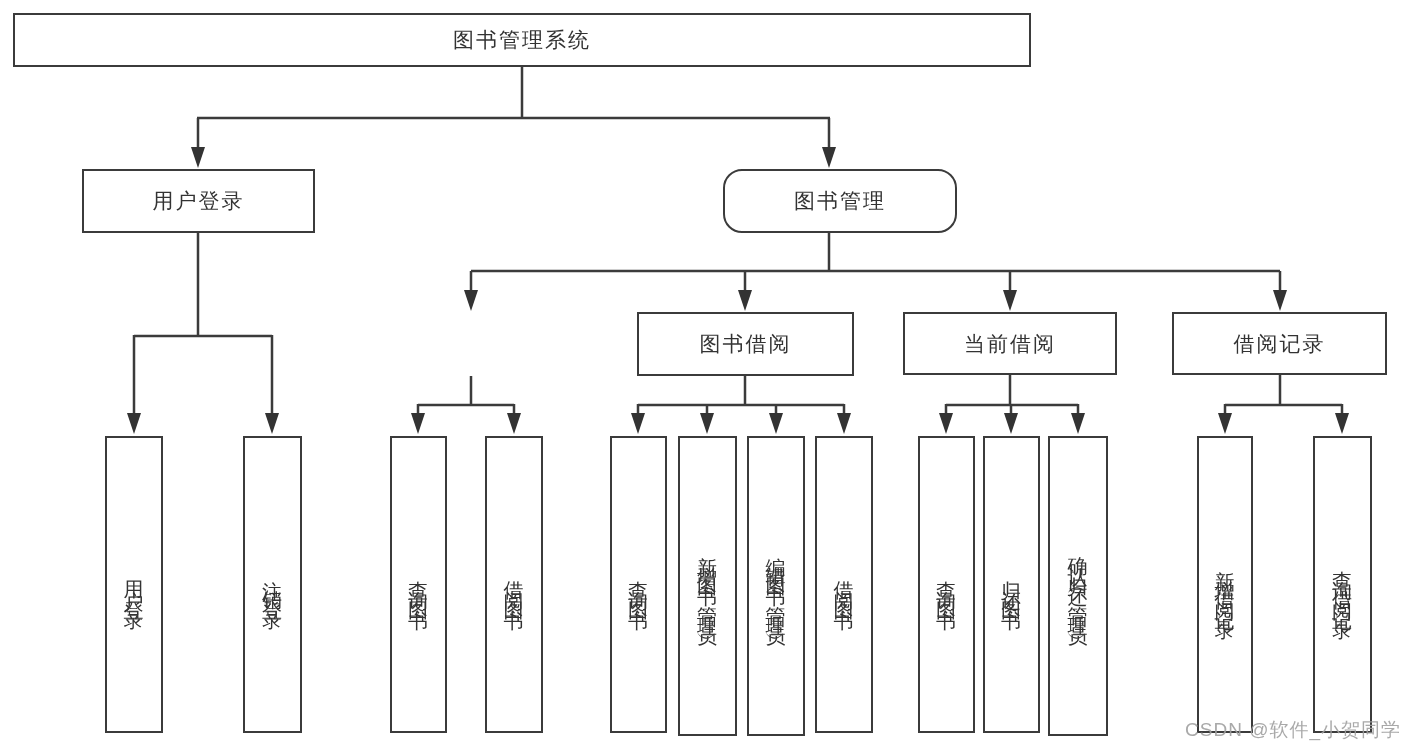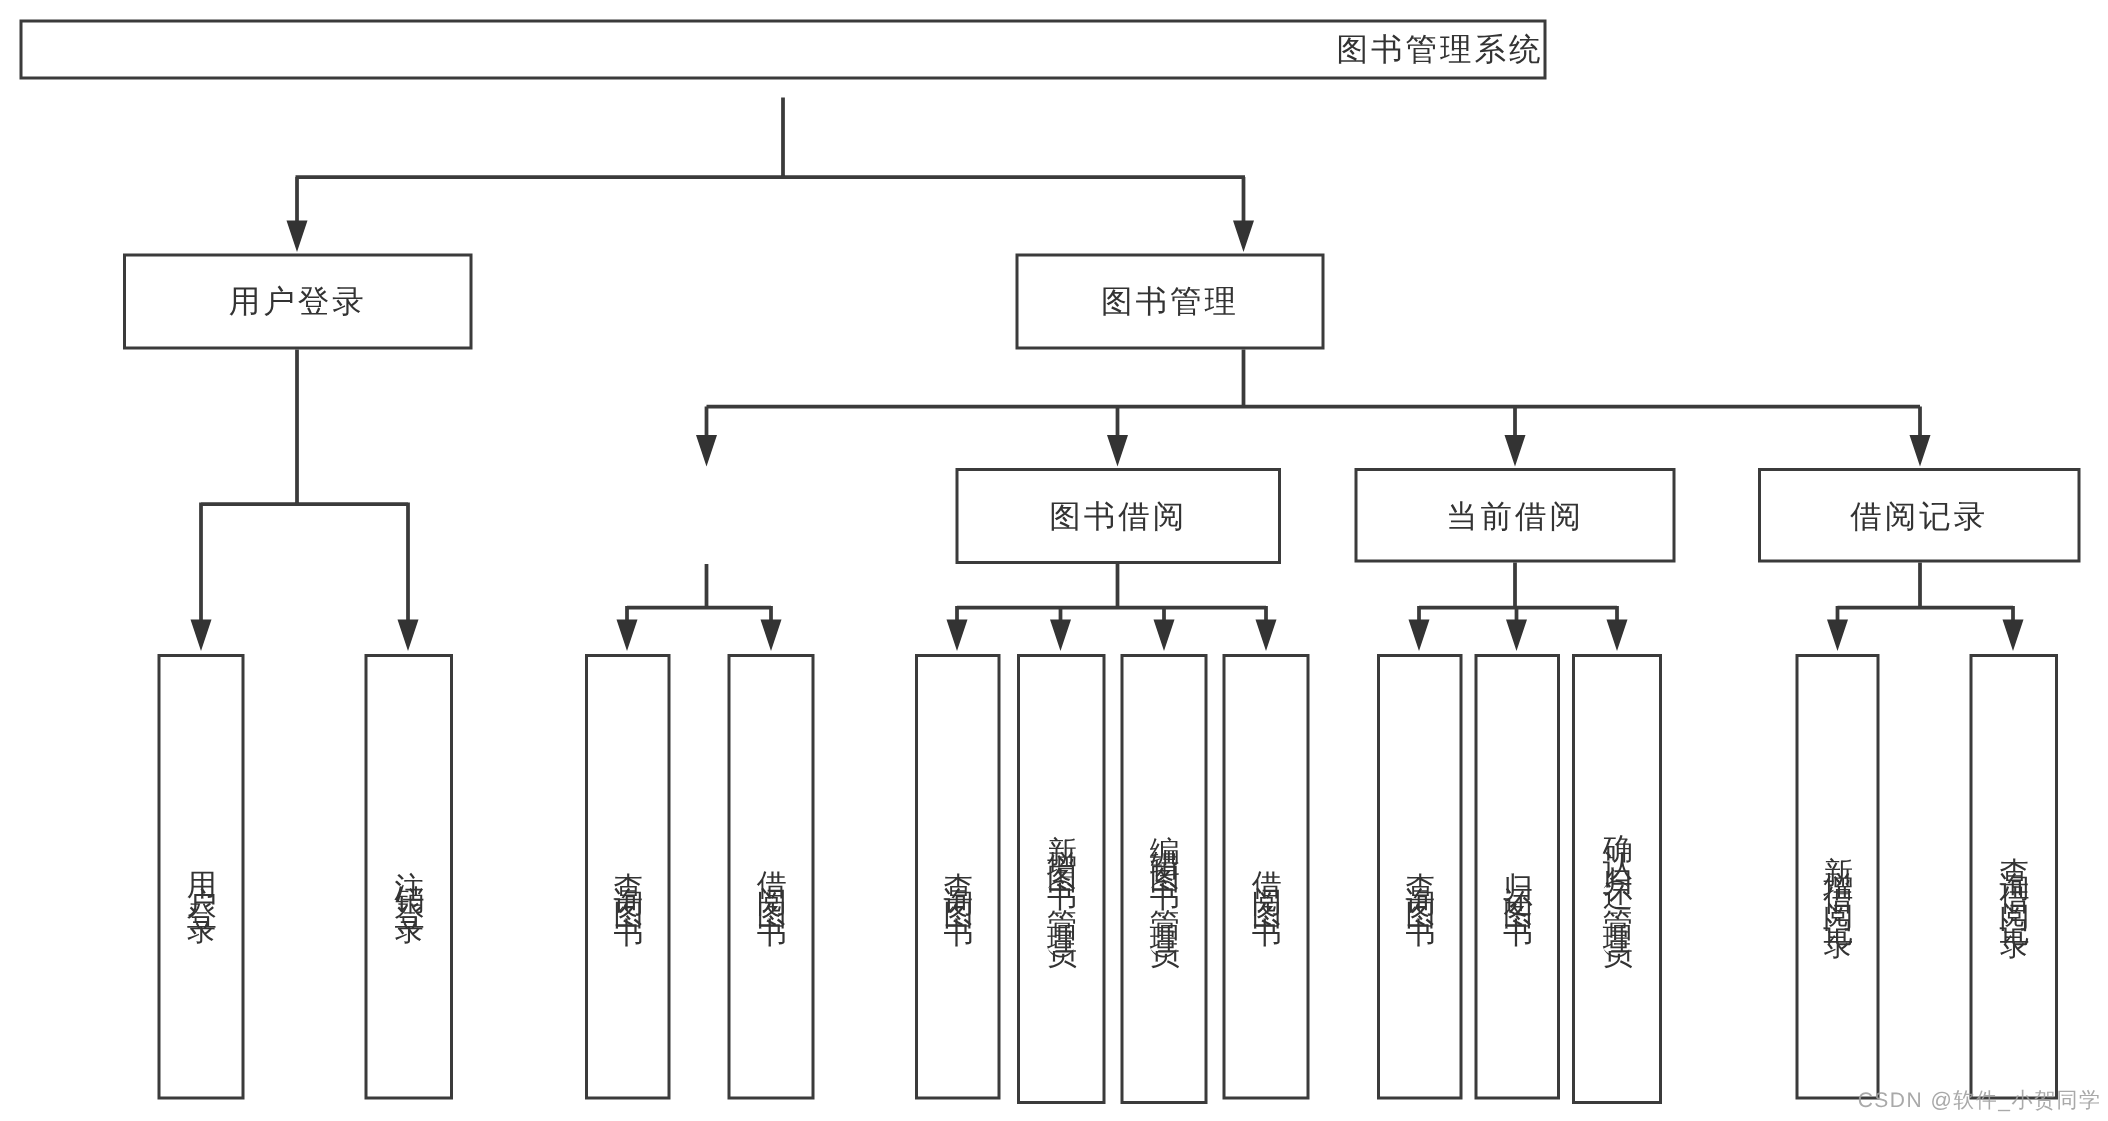--- a/index.html
+++ b/index.html
@@ -36,21 +36,21 @@
     writing-mode: vertical-rl;
     text-orientation: mixed;
     font-size: 20px;
     letter-spacing: 10px;
     line-height: 1;
   }
   .watermark {
     position: absolute;
     right: 4px;
     bottom: 4px;
-    font-size: 14px;
+    font-size: 19px;
     color: rgba(160,160,160,0.9);
     letter-spacing: 1px;
     z-index: 3;
     white-space: nowrap;
   }
 </style>
 </head>
 <body>
 
 <div class="canvas">
@@ -105,28 +105,28 @@
       M700,413 L714,413 L707,434 Z
       M769,413 L783,413 L776,434 Z
       M837,413 L851,413 L844,434 Z
       M939,413 L953,413 L946,434 Z
       M1004,413 L1018,413 L1011,434 Z
       M1071,413 L1085,413 L1078,434 Z
       M1218,413 L1232,413 L1225,434 Z
       M1335,413 L1349,413 L1342,434 Z"></path>
   </svg>
 
-  <div class="node hbox" style="left:13px; top:13px; width:1018px; height:40px;justify-content:flex-end;">
+  <div class="node hbox" style="left:13px; top:13px; width:1018px; height:54px;">
     <span>图书管理系统</span>
   </div>
 
   <div class="node hbox" style="left:82px; top:169px; width:233px; height:64px;">
     <span>用户登录</span>
   </div>
-  <div class="node hbox" style="left:677px; top:169px; width:206px; height:64px;">
+  <div class="node hbox" style="left:723px; top:169px; width:234px; height:64px;border-radius:19px;">
     <span>图书管理</span>
   </div>
 
   <div class="node hbox" style="left:637px; top:312px; width:217px; height:64px;">
     <span>图书借阅</span>
   </div>
   <div class="node hbox" style="left:1172px; top:312px; width:215px; height:63px;">
     <span>借阅记录</span>
   </div>
   <div class="node hbox" style="left:903px; top:312px; width:214px; height:63px;">

